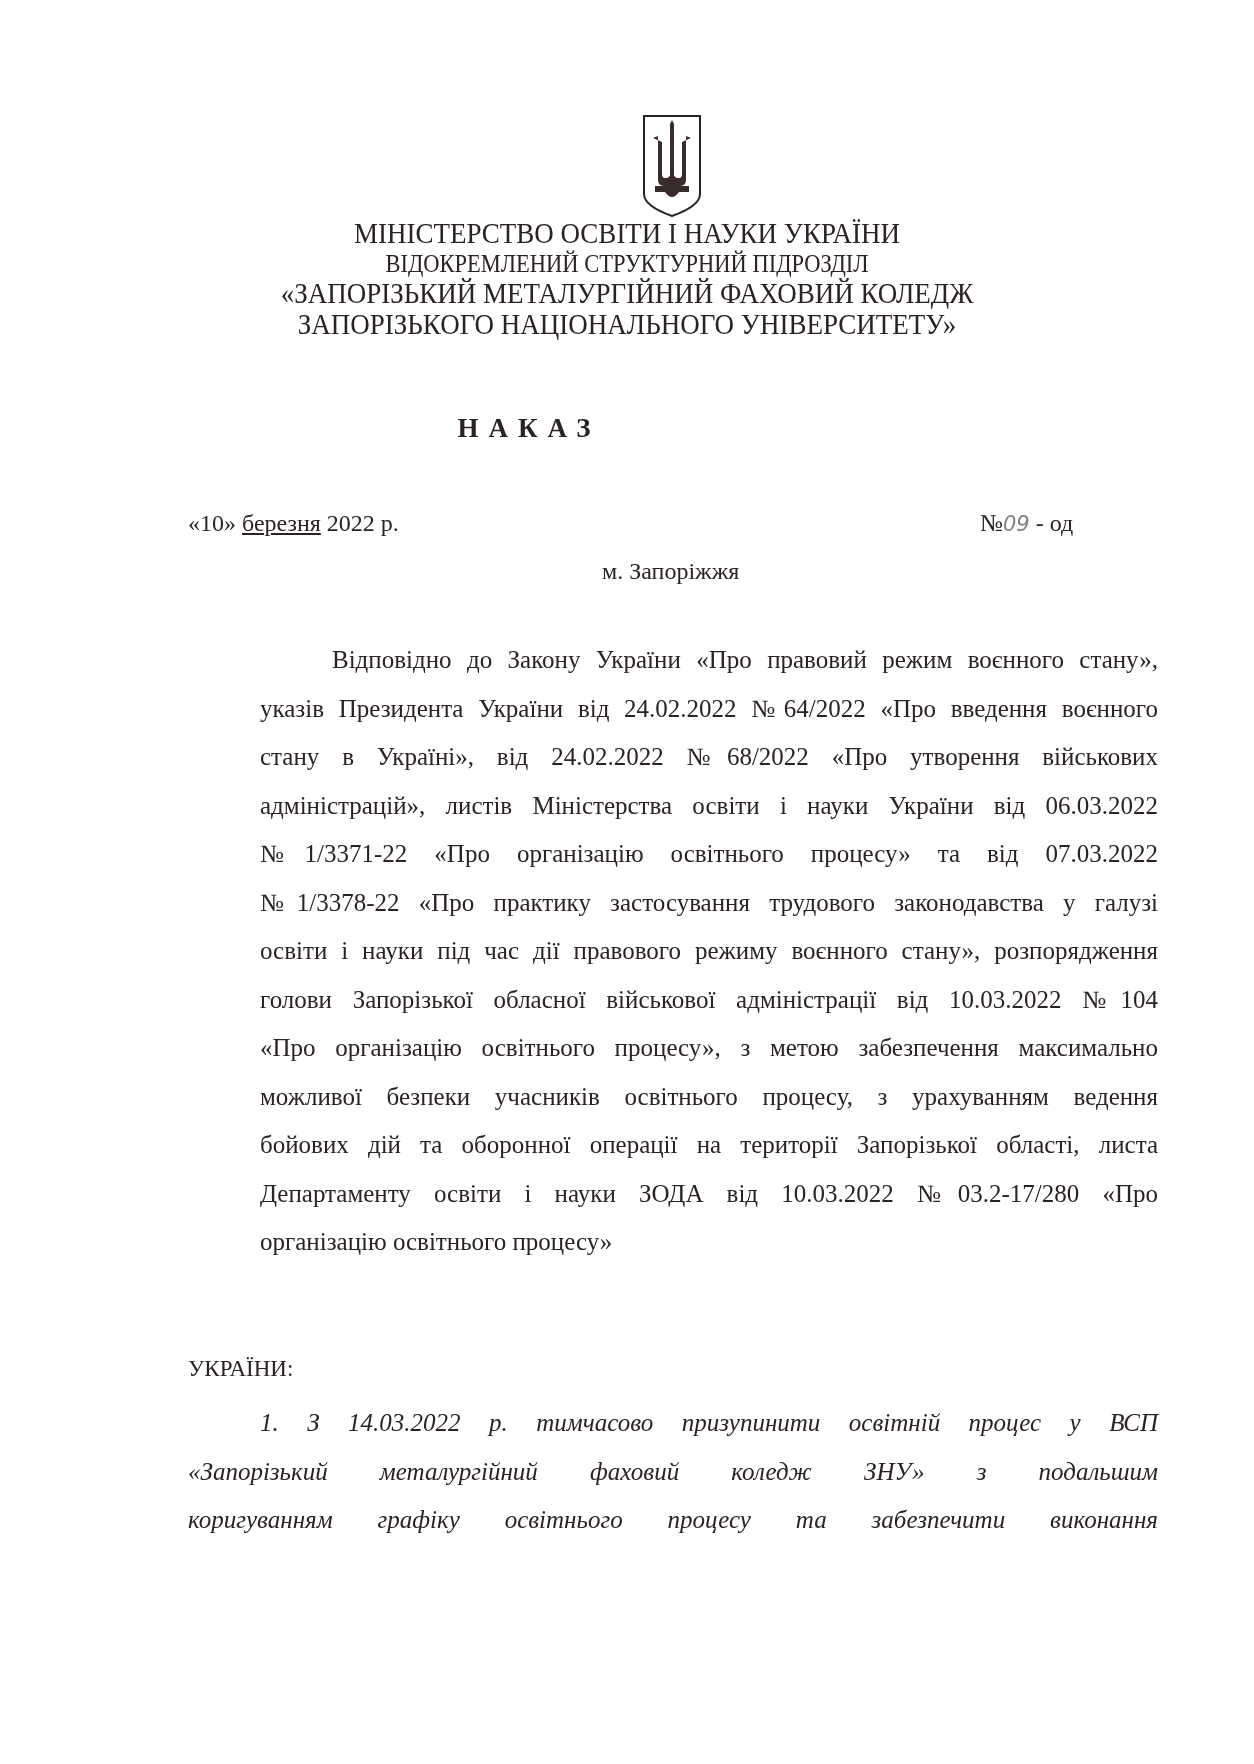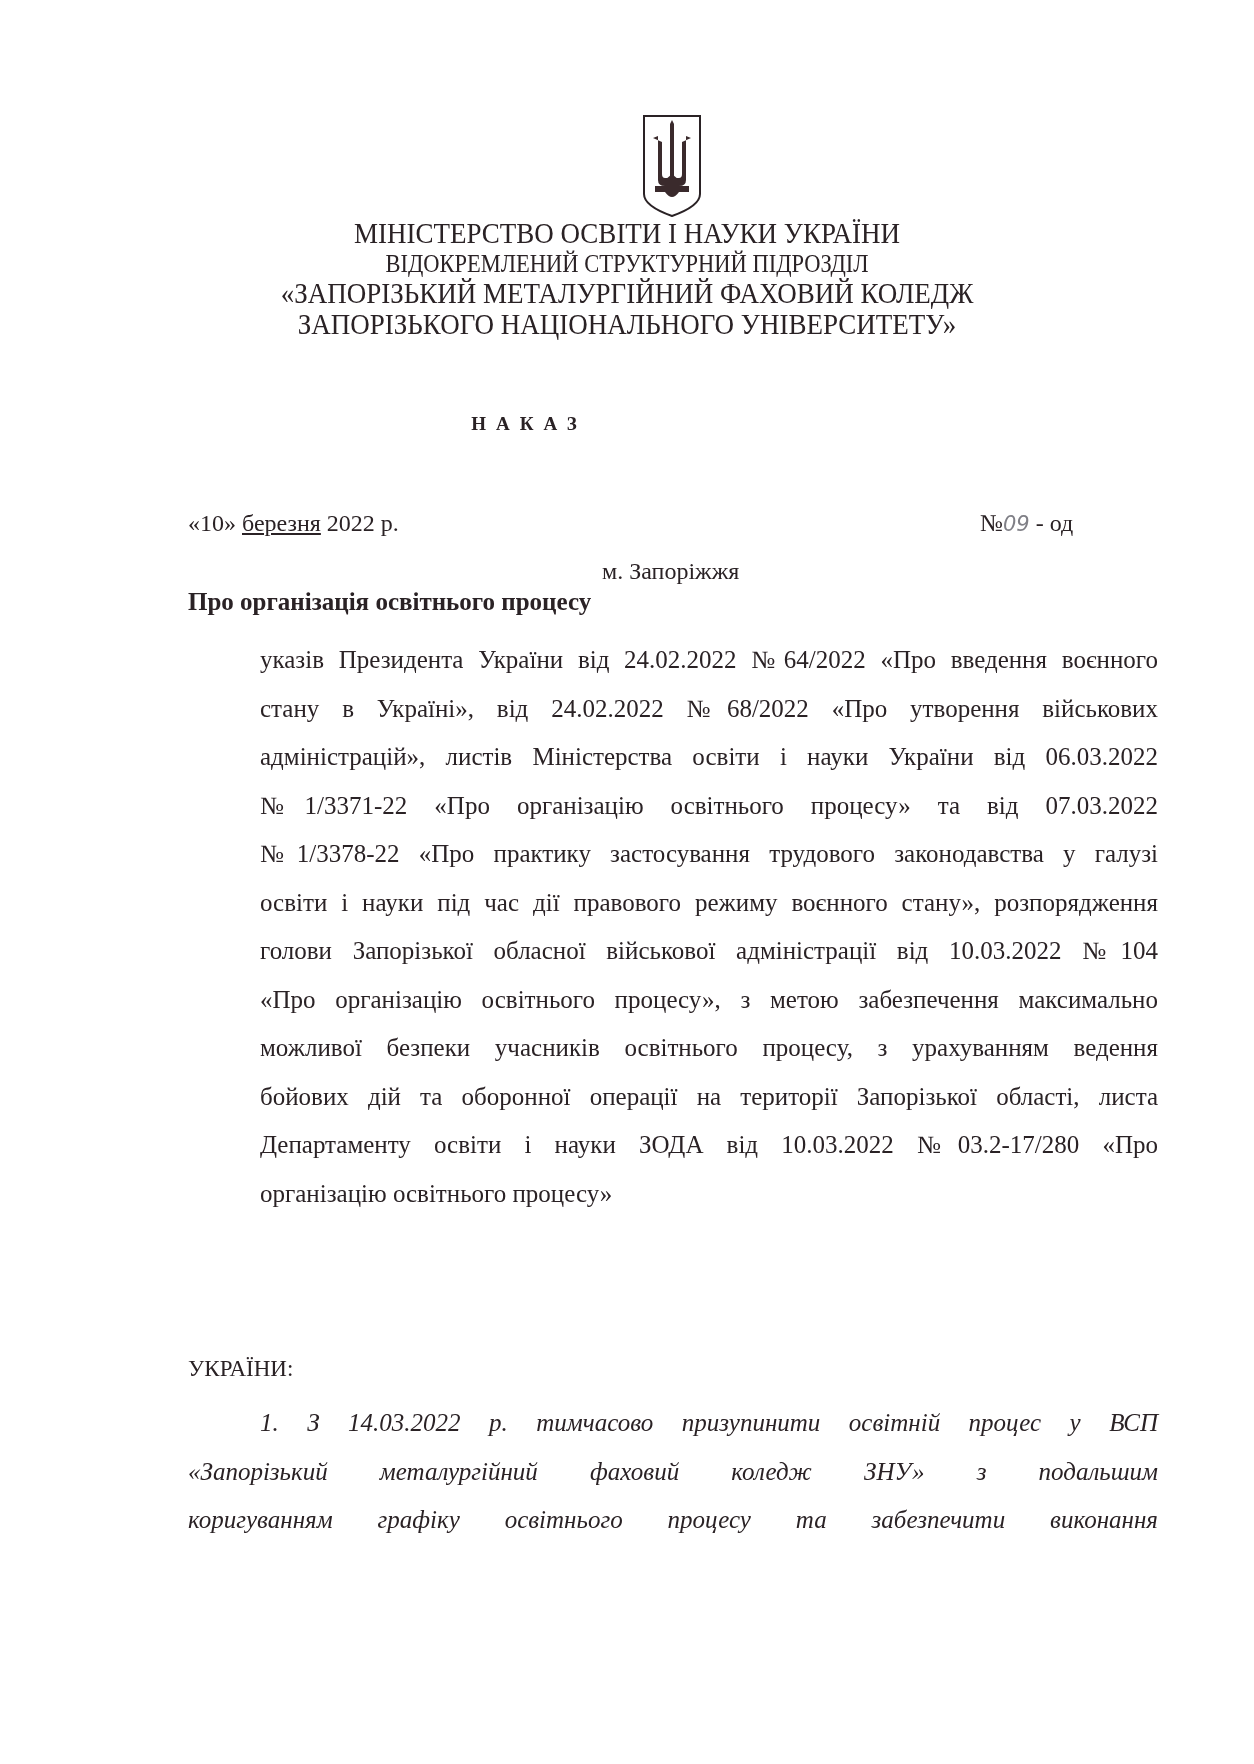--- a/index.html
+++ b/index.html
@@ -10,21 +10,21 @@
   }
   .page { position: absolute; left: 0; top: 0; width: 1254px; height: 1764px; }
   .emblem { position: absolute; left: 641px; top: 114px; width: 62px; height: 104px; }
   .hdr { position: absolute; left: 0; width: 1254px; text-align: center; white-space: nowrap;
          transform: scaleX(0.9); transform-origin: center; }
   .h1 { top: 216px; font-size: 30px; }
   .h2 { top: 250px; font-size: 25px; }
   .h3 { top: 276px; font-size: 30px; }
   .h4 { top: 307px; font-size: 30px; }
   .nakaz { position: absolute; top: 413px; left: 0; width: 1058px; text-align: center;
-           font-weight: bold; font-size: 19px; letter-spacing: 10px; }
+           font-weight: bold; font-size: 27px; letter-spacing: 10px; }
   .row { position: absolute; top: 510px; font-size: 24px; }
   .date { left: 188px; }
   .date u { }
   .city { left: 602px; margin-top: 48px; }
   .num { left: 980px; }
   .num .hand { font-family: "DejaVu Sans", sans-serif; font-style: italic; color: #7f7f86; font-size: 21px; }
   .subject { position: absolute; top: 588px; left: 188px; font-weight: bold; font-size: 25px; }
   .body { position: absolute; left: 188px; width: 970px; font-size: 25px; line-height: 48.5px;
           text-align: justify; }
   .p1 { top: 636px; text-indent: 72px; }
@@ -59,23 +59,23 @@
     <span>«10»</span>
     <u>березня</u>
     <span>2022 р.</span>
   </div>
   <div class="row city">м. Запоріжжя</div>
   <div class="row num">
     <span>№</span><span class="hand">09</span>
     <span>- од</span>
   </div>
 
-  <div class="subject">Про організація освітнього процесу</div>
 
   <div class="body p1">
+    <span class="line indent">Відповідно до Закону України «Про правовий режим воєнного стану»,</span>
     <span class="line">указів Президента України від 24.02.2022 №64/2022 «Про введення воєнного</span>
     <span class="line">стану в Україні», від 24.02.2022 №68/2022 «Про утворення військових</span>
     <span class="line">адміністрацій», листів Міністерства освіти і науки України від 06.03.2022</span>
     <span class="line">№1/3371-22 «Про організацію освітнього процесу» та від 07.03.2022</span>
     <span class="line">№1/3378-22 «Про практику застосування трудового законодавства у галузі</span>
     <span class="line">освіти і науки під час дії правового режиму воєнного стану», розпорядження</span>
     <span class="line">голови Запорізької обласної військової адміністрації від 10.03.2022 №104</span>
     <span class="line">«Про організацію освітнього процесу», з метою забезпечення максимально</span>
     <span class="line">можливої безпеки учасників освітнього процесу, з урахуванням ведення</span>
     <span class="line">бойових дій та оборонної операції на території Запорізької області, листа</span>

